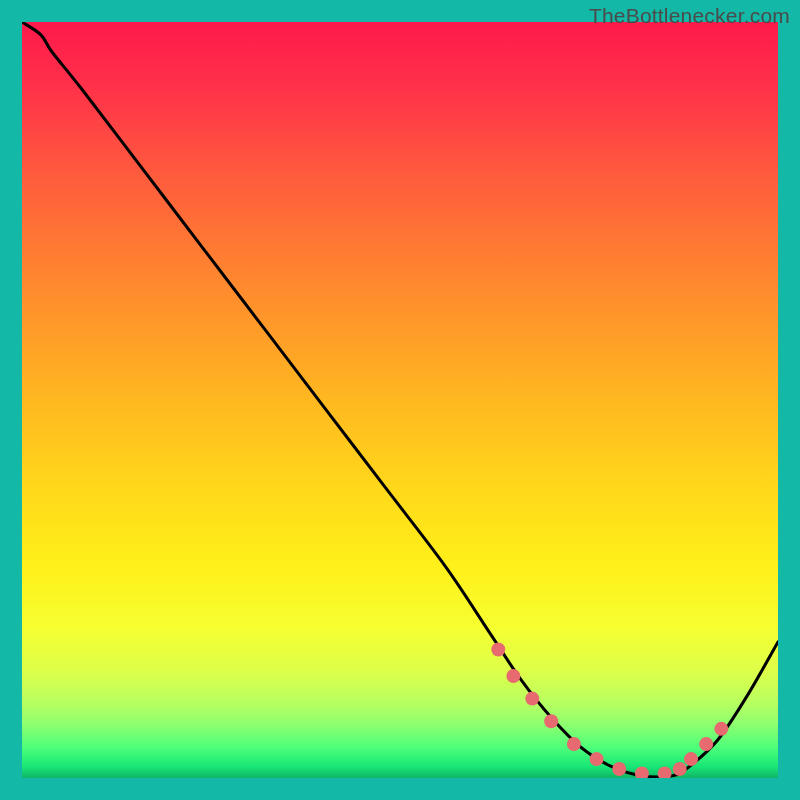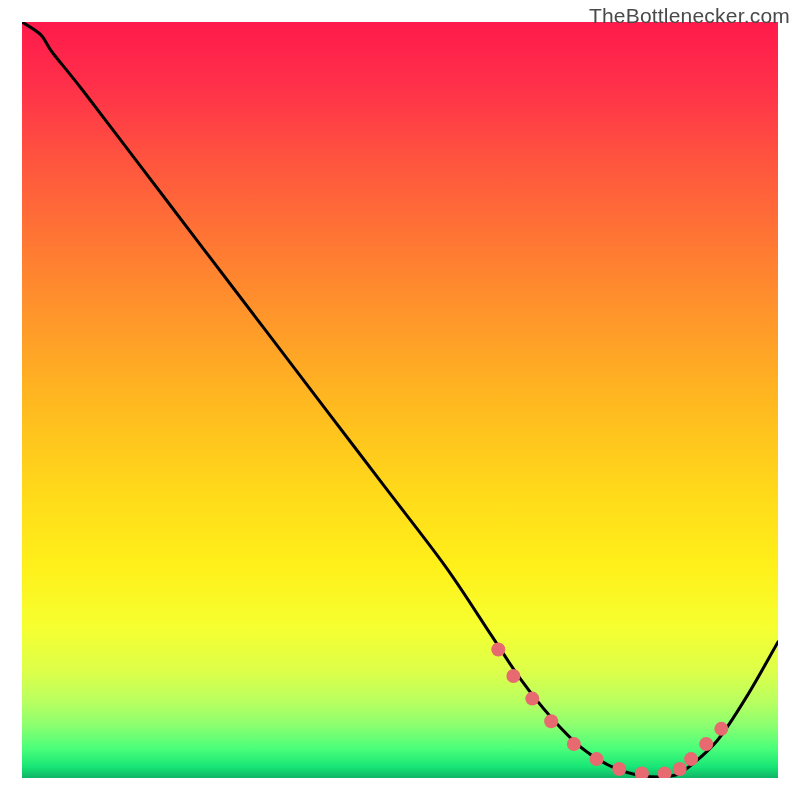--- a/index.html
+++ b/index.html
@@ -8,21 +8,21 @@
     width: 800px;
     height: 800px;
     background: #000;
     overflow: hidden;
     font-family: Arial, Helvetica, sans-serif;
   }
   .stage {
     position: relative;
     width: 800px;
     height: 800px;
-    background: #ffffff;
+    background: #14b8a6;
   }
   .plot {
     position: absolute;
     left: 22px;
     top: 22px;
     width: 756px;
     height: 756px;
   }
   .attribution {
     position: absolute;

